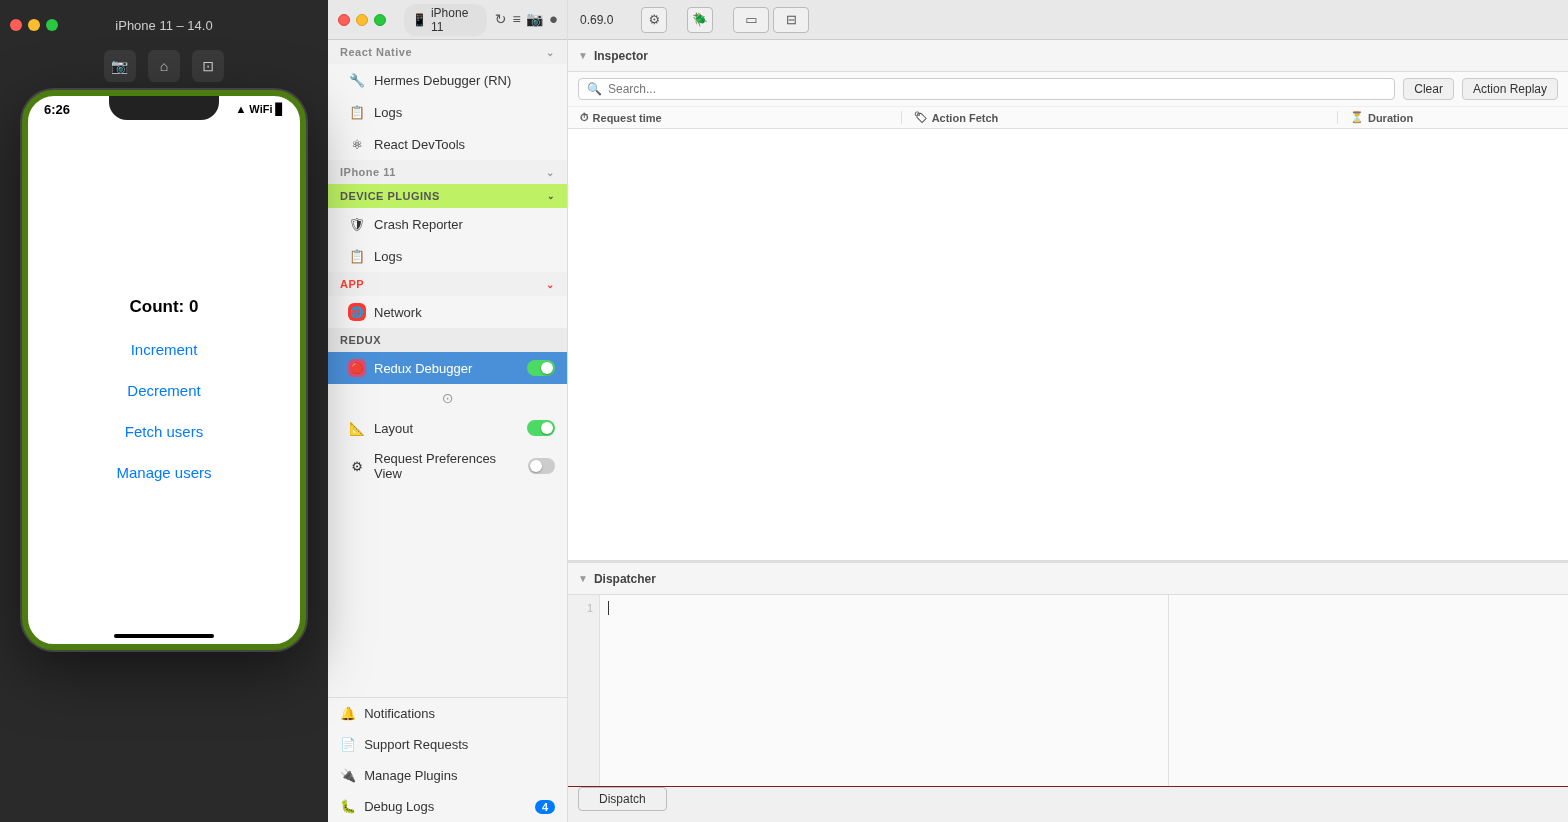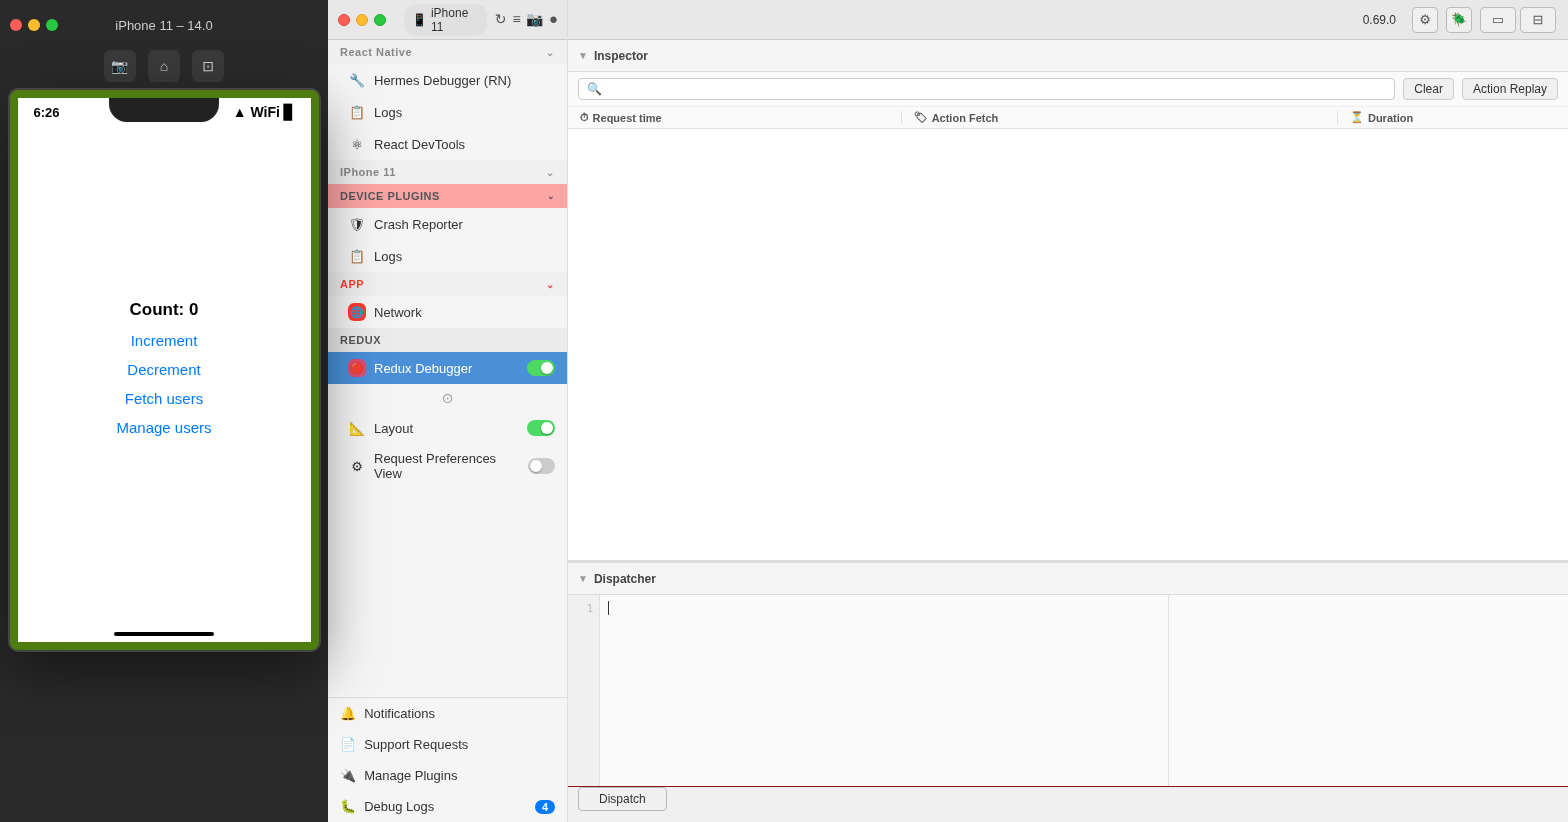--- a/index.html
+++ b/index.html
@@ -44,25 +44,25 @@
       display: flex;
       gap: 12px;
       margin-bottom: 8px;
     }
     .sim-btn {
       width: 32px; height: 32px; background: #3a3a3a; border-radius: 6px;
       display: flex; align-items: center; justify-content: center;
       color: #ccc; font-size: 14px; cursor: pointer;
     }
     .iphone-frame {
-      width: 309px;
+      width: 284px;
       height: 560px;
       background: #fff;
-      border-radius: 8px;
-      border: 8px solid #4d7c0f;
+      border-radius: 32px;
+      border: 6px solid #4d7c0f;
       position: relative;
       overflow: hidden;
       box-shadow: 0 0 0 2px #444, 0 20px 60px rgba(0,0,0,0.5);
     }
     .iphone-notch {
       width: 110px;
       height: 24px;
       background: #222;
       border-radius: 0 0 18px 18px;
       position: absolute;
@@ -76,27 +76,27 @@
       justify-content: space-between;
       align-items: center;
       padding: 6px 16px 0;
       font-size: 11px;
       font-weight: 600;
       color: #000;
       position: relative;
       z-index: 5;
     }
     .status-time { font-size: 13px; font-weight: 700; }
-    .status-icons { display: flex; gap: 4px; align-items: center; font-size: 14px; }
+    .status-icons { display: flex; gap: 4px; align-items: center; font-size: 11px; }
     .iphone-content {
       padding: 20px 16px;
       display: flex;
       flex-direction: column;
       align-items: center;
-      gap: 12px;
+      gap: 24px;
     }
     .count-text { font-size: 17px; font-weight: 600; color: #000; margin-top: 160px; }
     .action-link { color: #007AFF; font-size: 15px; cursor: pointer; }
     .iphone-home-bar {
       position: absolute;
       bottom: 6px;
       left: 50%;
       transform: translateX(-50%);
       width: 100px;
       height: 4px;
@@ -172,21 +172,21 @@
       margin-left: auto;
       width: 28px; height: 16px; border-radius: 8px;
       display: flex; align-items: center; padding: 2px;
       cursor: pointer;
     }
     .toggle-on { background: #4cd964; justify-content: flex-end; }
     .toggle-off { background: #ccc; justify-content: flex-start; }
     .toggle-thumb { width: 12px; height: 12px; background: white; border-radius: 50%; box-shadow: 0 1px 2px rgba(0,0,0,0.3); }
 
     .sidebar-device-section {
-      background: #fca5a5;
+      background: #bef264;
       padding: 6px 12px;
       font-size: 11px;
       font-weight: 700;
       color: #555;
       letter-spacing: 0.5px;
       display: flex;
       align-items: center;
       justify-content: space-between;
     }
     
@@ -233,22 +233,21 @@
       background: #fff;
       height: 822px;
     }
     .flipper-topbar-right {
       height: 40px;
       background: #e8e8e8;
       border-bottom: 1px solid #ccc;
       display: flex;
       align-items: center;
       padding: 5px 12px;
-      gap: 8px;
-      justify-content: flex-end;
+      gap: 20px;
     }
     .version-text { font-size: 12px; color: #333; margin-right: 8px; }
     .topbar-icon-btn {
       width: 26px; height: 26px; display: flex; align-items: center; justify-content: center;
       border: 1px solid #bbb; border-radius: 4px; background: #f0f0f0;
       font-size: 13px; color: #555; cursor: pointer;
     }
     
     .inspector-panel {
       flex: 1;
@@ -575,20 +574,21 @@
 
   <div class="inspector-panel">
     <div class="panel-header">
       <span class="panel-header-triangle">▼</span>
       <span>Inspector</span>
     </div>
 
     <div class="inspector-toolbar">
       <div class="search-box">
         <span class="search-icon">🔍</span>
+        <input class="search-input" type="text" placeholder="Search..." style="">
       </div>
       <button class="clear-btn">Clear</button>
       <button class="action-replay-btn">Action Replay</button>
     </div>
 
     <div class="table-header">
       <div class="th col-request">
         <span class="th-icon">⏱</span>
         <span>Request time</span>
       </div>

